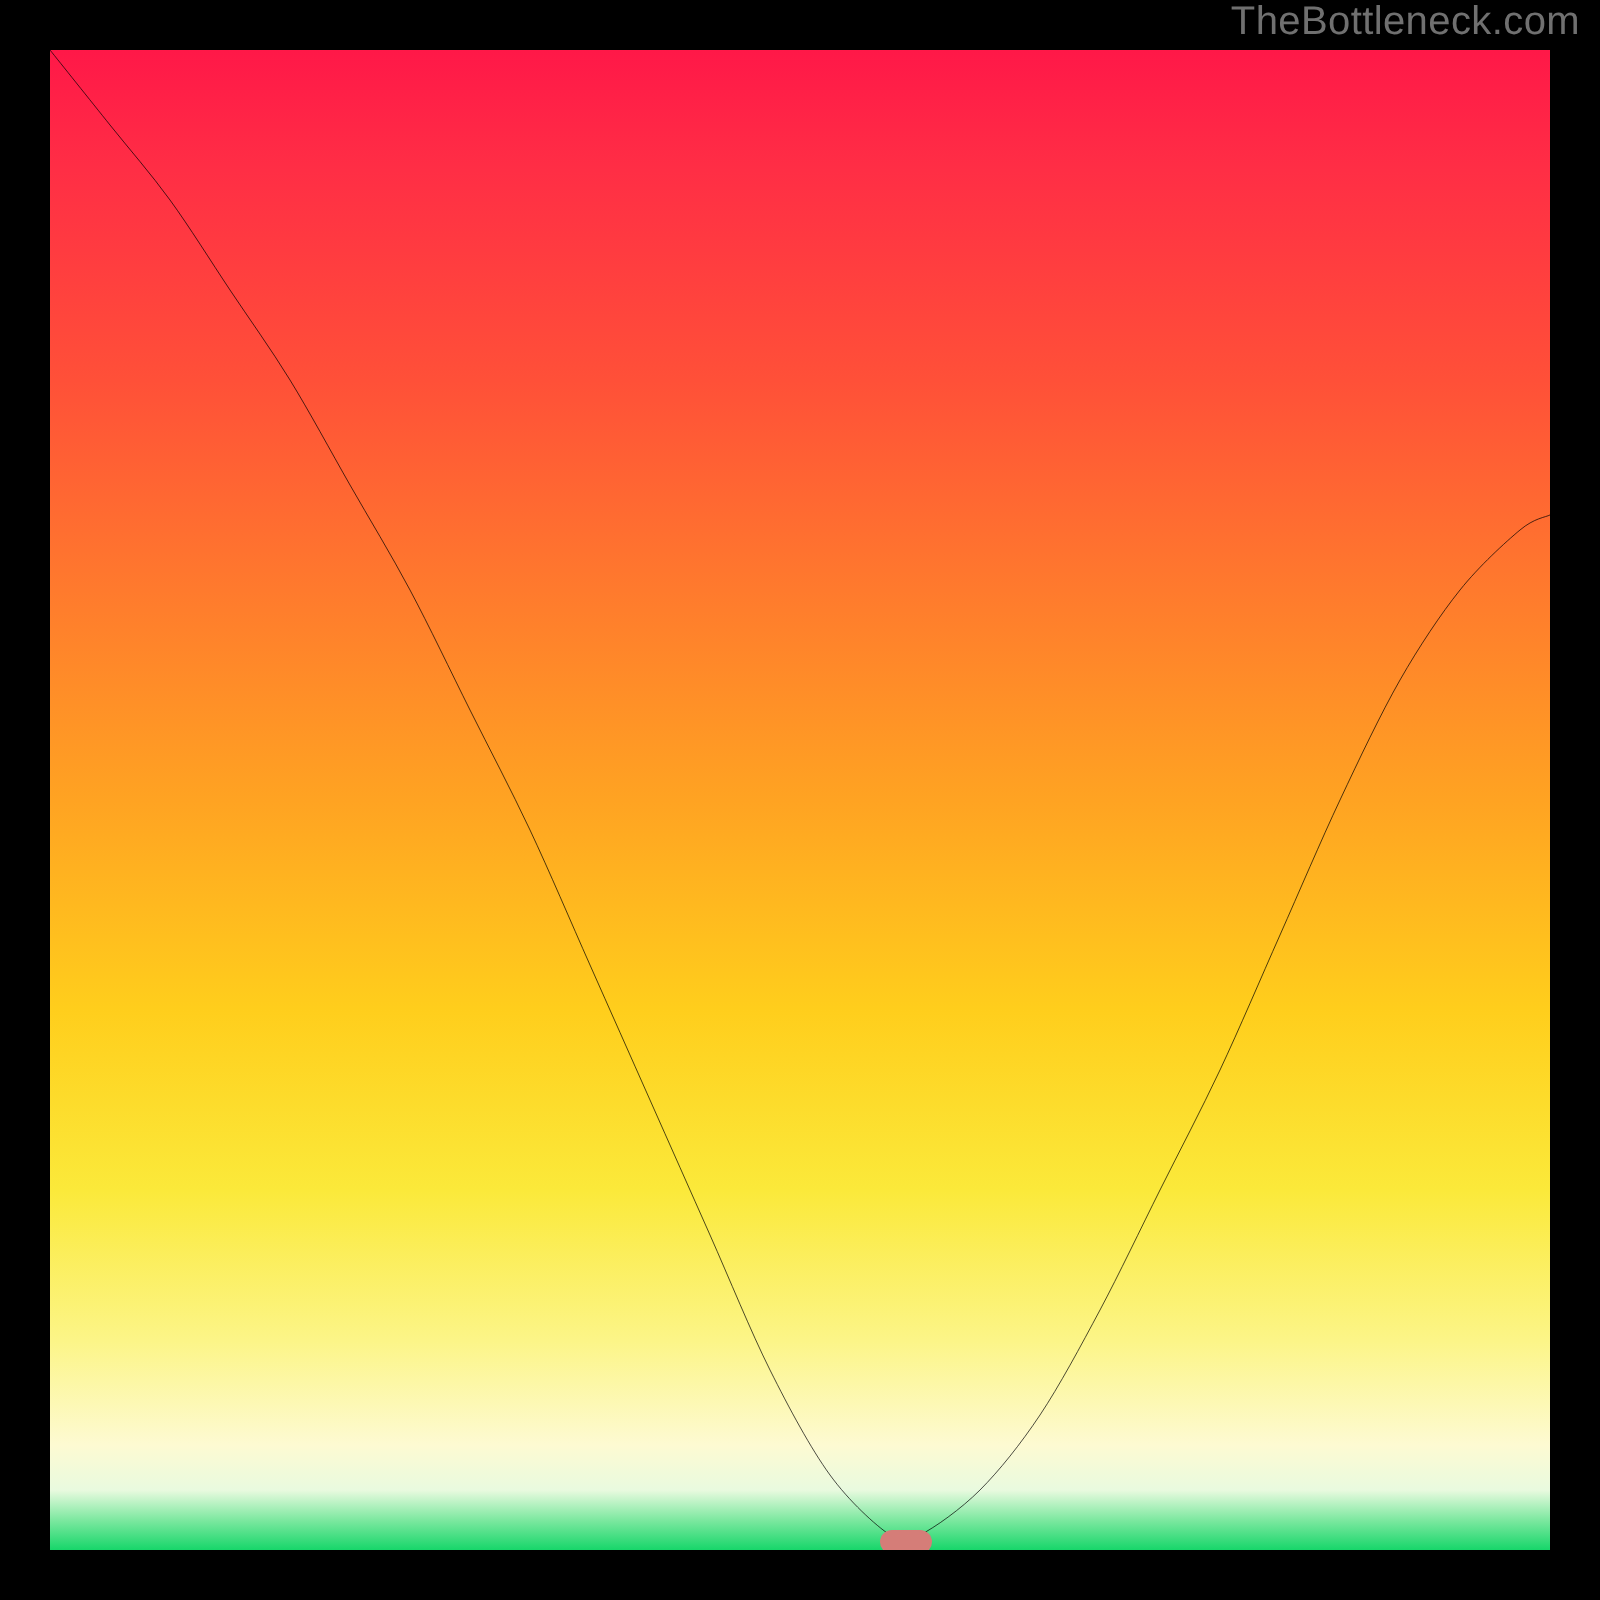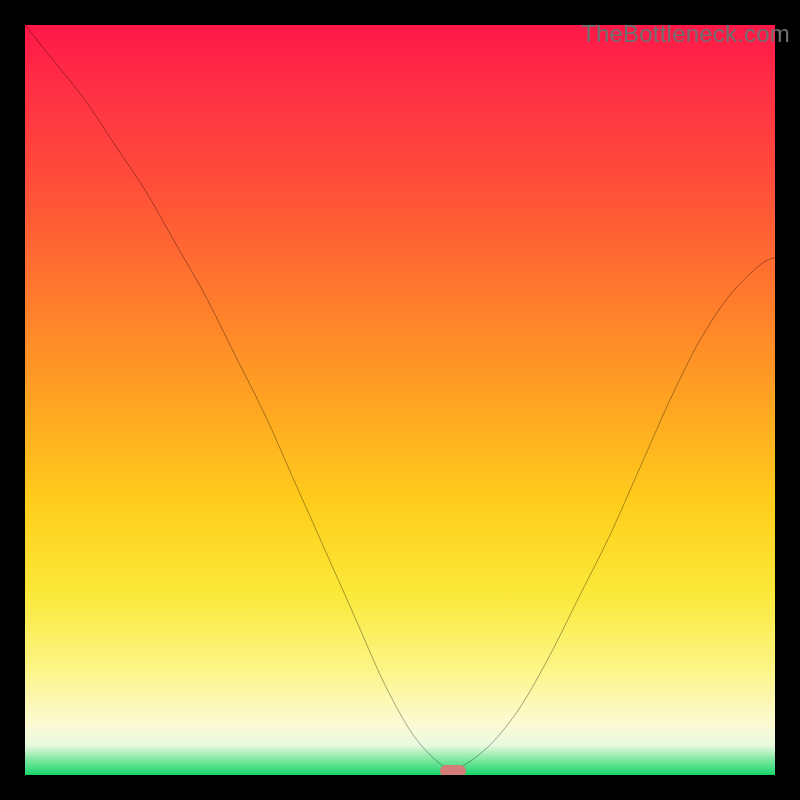--- a/index.html
+++ b/index.html
@@ -12,24 +12,24 @@
     font-family: Arial, Helvetica, sans-serif;
   }
   .frame {
     position: relative;
     width: 800px;
     height: 800px;
     background: #000;
   }
   .watermark {
     position: absolute;
-    top: 20px;
+    top: 0;
     right: 10px;
     color: #707070;
-    font-size: 24px;
+    font-size: 20px;
     font-weight: 500;
     letter-spacing: 0.2px;
     z-index: 5;
   }
   .plot-area {
     position: absolute;
     left: 25px;
     top: 25px;
     width: 750px;
     height: 750px;

